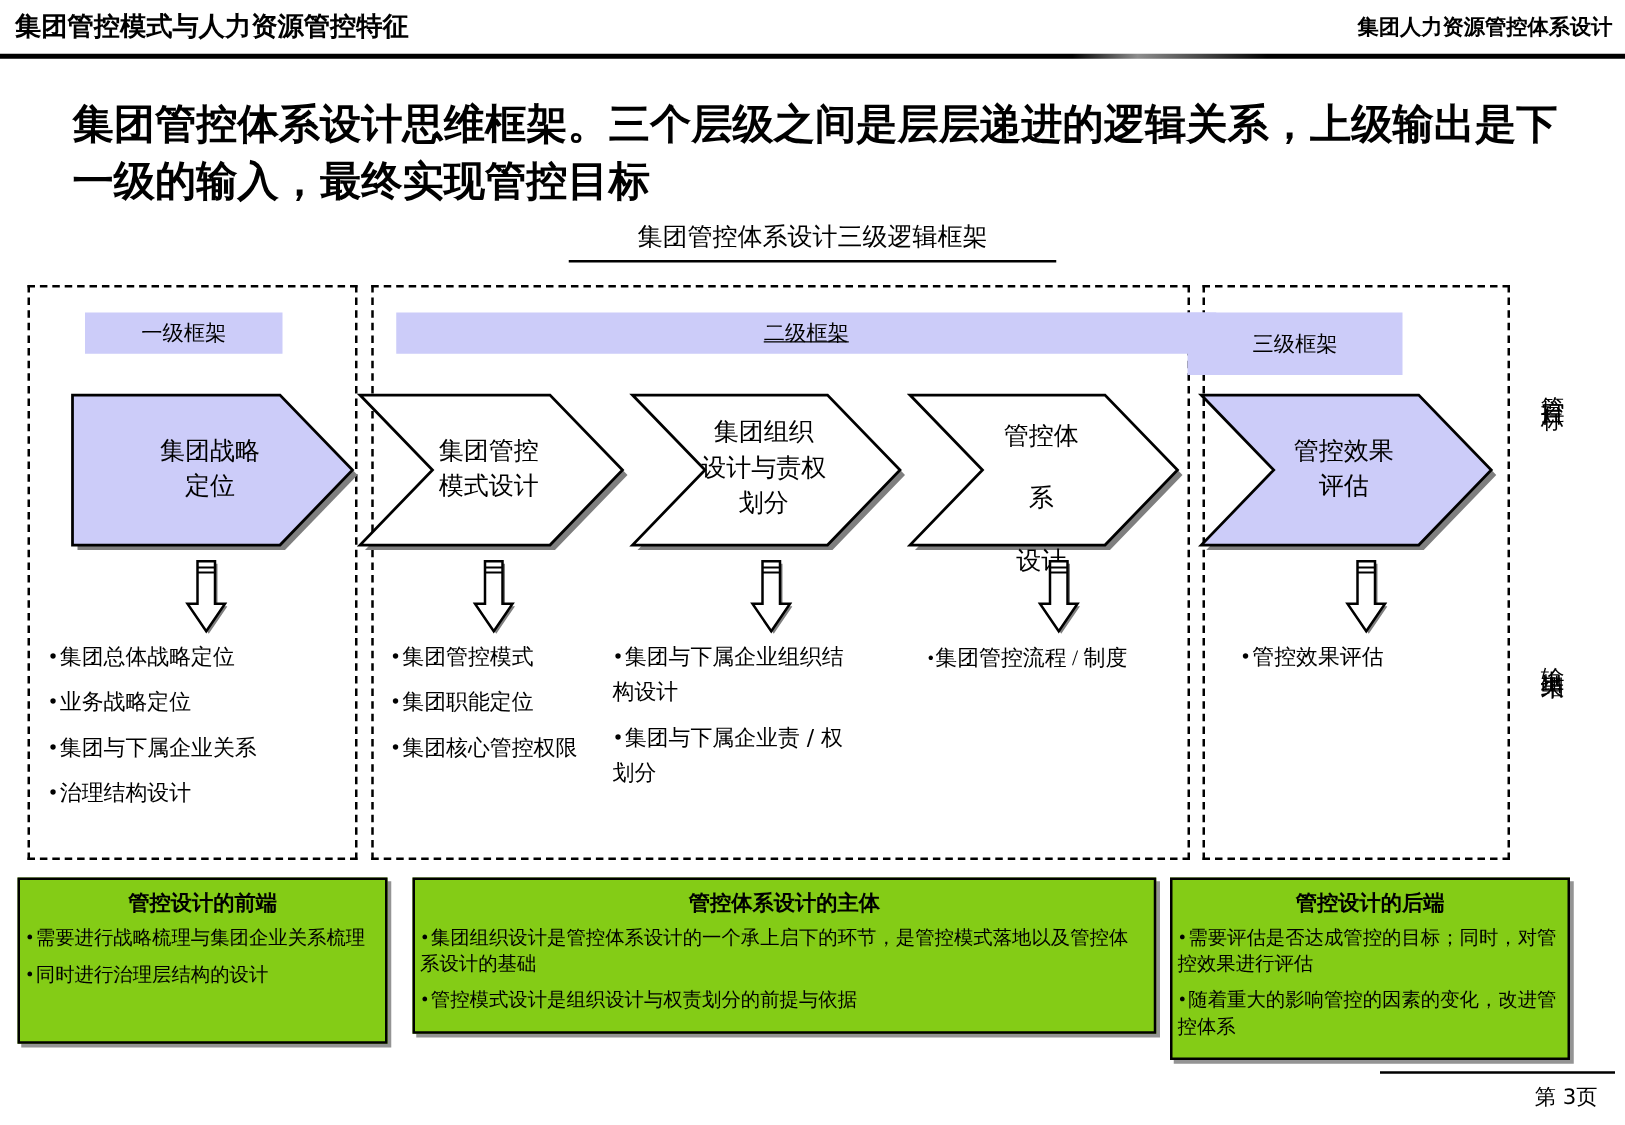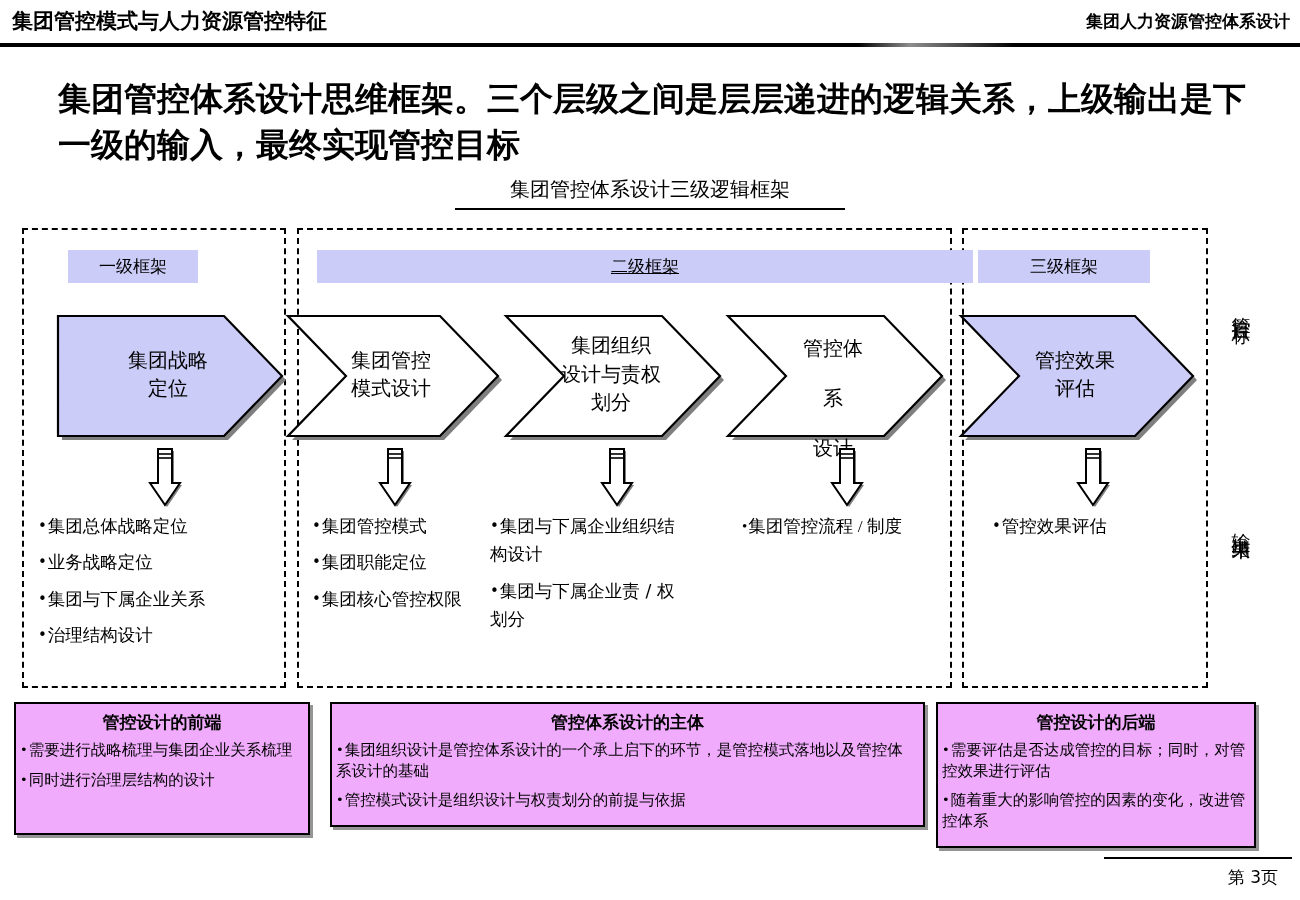--- a/index.html
+++ b/index.html
@@ -29,23 +29,23 @@
 
   
   .dbox{position:absolute;border:2px dashed #000;box-sizing:border-box;}
   #dbox1{left:22px;  top:228px; width:264px; height:460px;}
   #dbox2{left:297px; top:228px; width:655px; height:460px;}
   #dbox3{left:962px; top:228px; width:246px; height:460px;}
 
   
   .lvlbar{position:absolute;background:#ccccf9;display:flex;align-items:center;justify-content:center;
           font-size:17px;color:#000;}
-  #lvl1{left:68px;  top:250px; width:130px; height:33px;}
+  #lvl1{left:68px;  top:250px; width:158px; height:33px;}
   #lvl2{left:317px; top:250px; width:656px; height:33px;text-decoration:underline;}
-  #lvl3{left:978px; top:250px; width:172px; height:33px;}
+  #lvl3{left:950px; top:250px; width:172px; height:50px;}
 
   
   .chev{position:absolute;height:128px;}
   .chev svg{position:absolute;left:0;top:0;overflow:visible;}
   .chev .lbl{position:absolute;left:0;top:0;width:100%;height:100%;
              display:flex;flex-direction:column;align-items:center;justify-content:center;
              font-size:20px;line-height:1.42;text-align:center;pointer-events:none;}
   #chev1{left:52px;  top:310px; width:232px;}
   #chev2{left:282px; top:310px; width:218px;}
   #chev3{left:500px; top:310px; width:222px;}
@@ -68,21 +68,21 @@
   #ocol4 .bi{margin-bottom:10px;font-family:Liberation Serif, serif;}
   #ocol4 .small{font-size:16.5px;line-height:1.35;}
 
   
   .vlabel{position:absolute;writing-mode:vertical-rl;text-orientation:upright;
           font-size:19px;letter-spacing:3px;line-height:1;}
   #vlab1{left:1232px;top:302px;}
   #vlab2{left:1232px;top:518px;}
 
   
-  .nbox{position:absolute;border:2px solid #000;box-sizing:border-box;background:#f0abfc;
+  .nbox{position:absolute;border:2px solid #000;box-sizing:border-box;background:#84cc16;
         box-shadow:3px 3px 0 rgba(90,90,90,.65);}
   #nbox1{left:14px;  top:702px; width:296px; height:133px;}
   #nbox2{left:330px; top:702px; width:595px; height:125px;}
   #nbox3{left:936px; top:702px; width:320px; height:146px;}
   .nbox .nttl{text-align:center;font-size:17px;font-weight:bold;margin:7px 0 6px;}
   .nbox .nb{font-size:15.5px;line-height:1.33;margin:0 6px 9px 4px;}
   .nbox .nb::before{content:"\2022";margin-right:1px;font-size:13px;vertical-align:1px;}
 
   
   .ftr-rule{position:absolute;left:1104px;top:857px;width:188px;height:2px;background:#000;}

